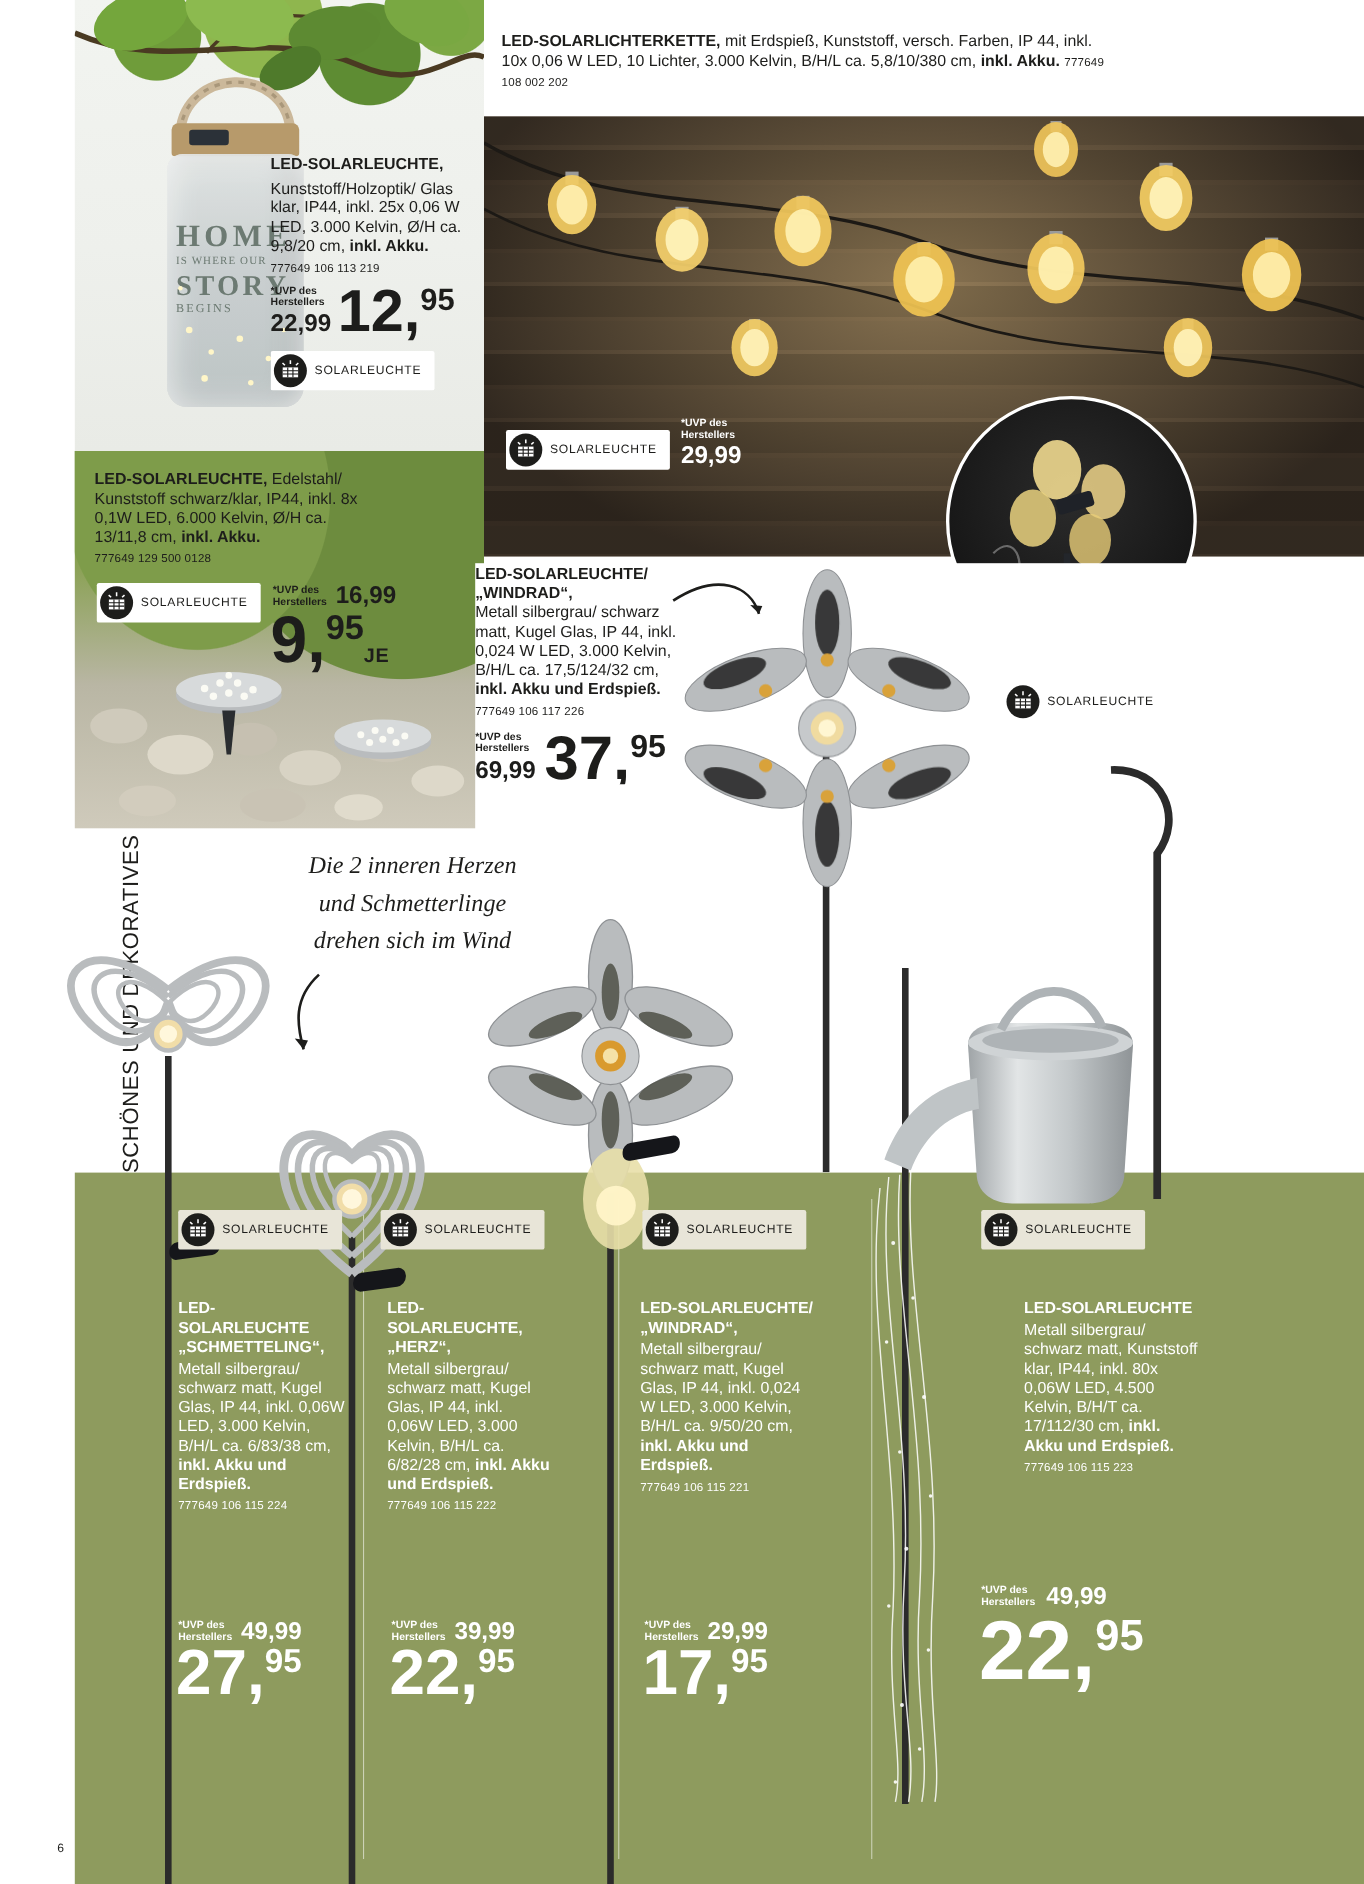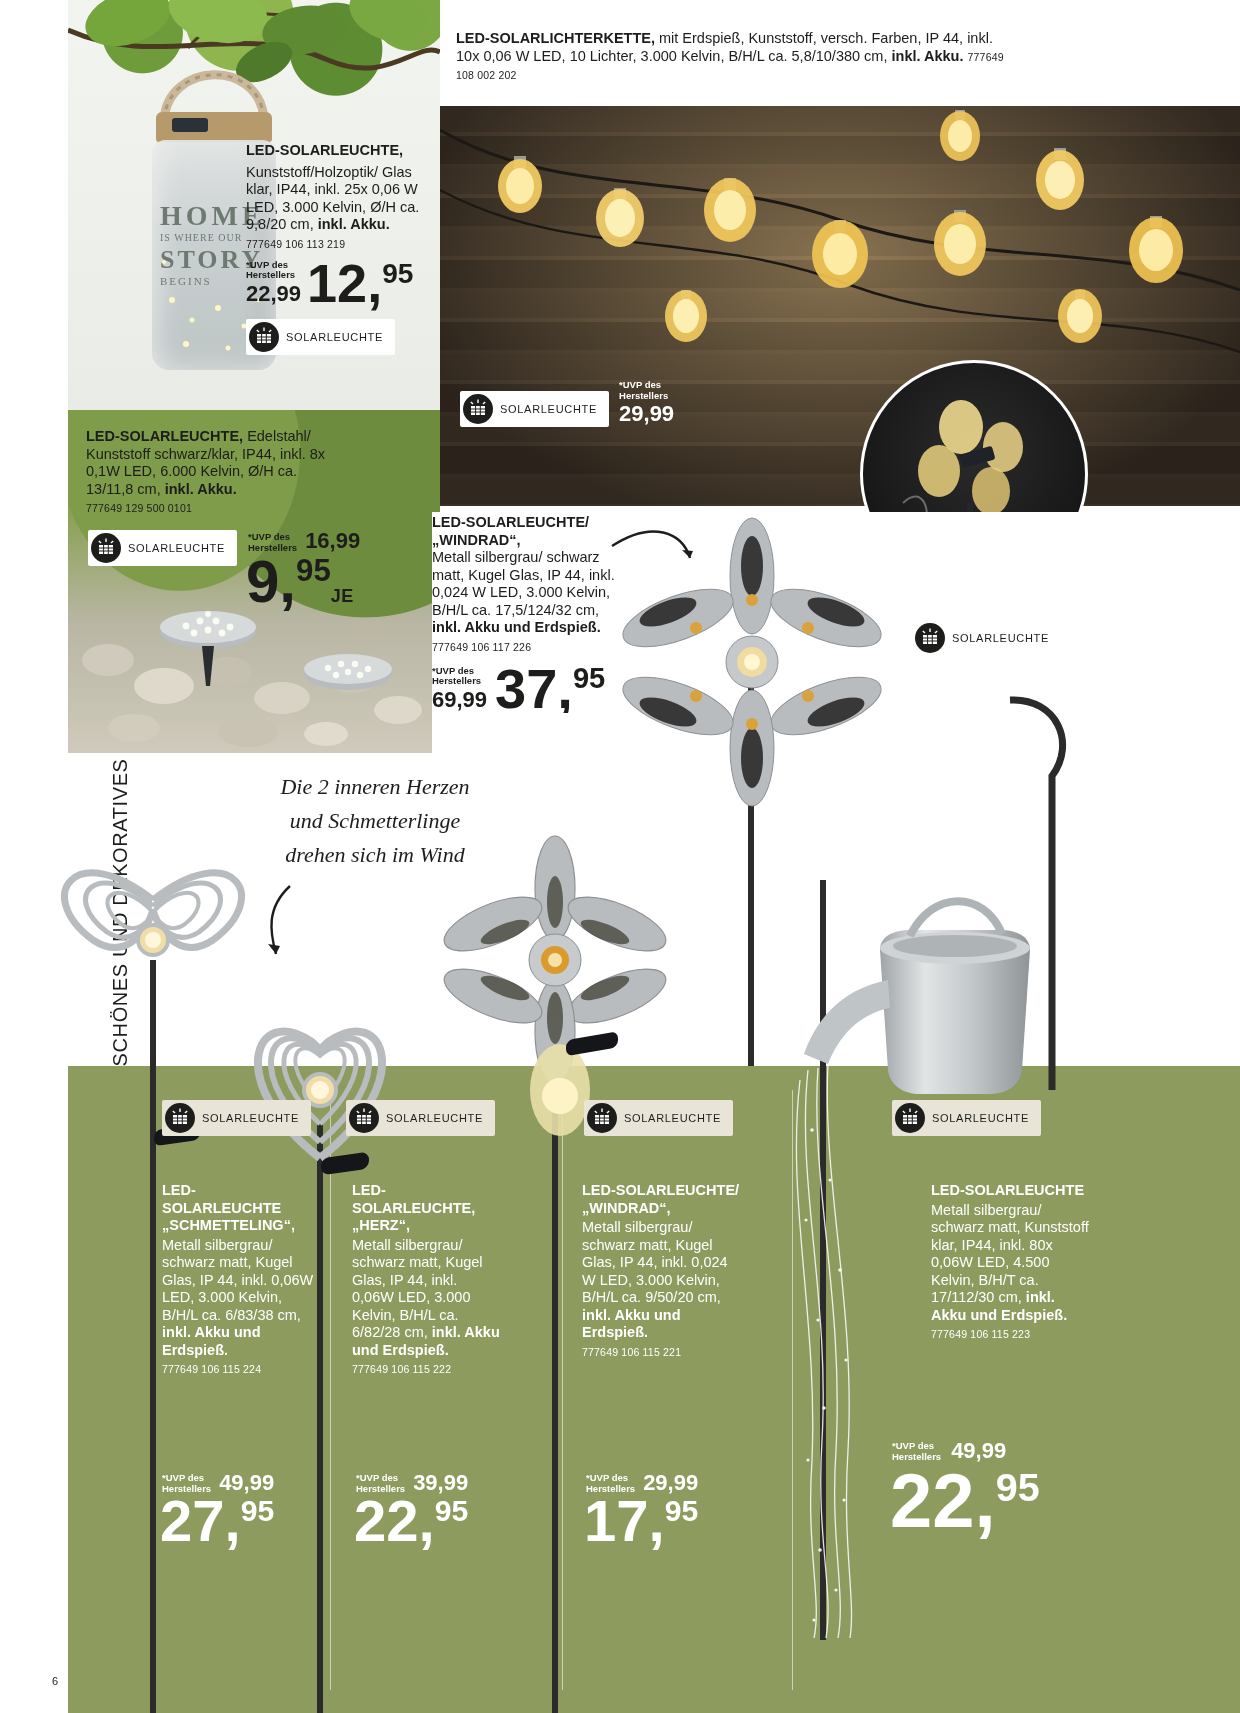--- a/index.html
+++ b/index.html
@@ -329,21 +329,21 @@
       </g>
     </g>
   </svg>
 </div>
 
 <div class="panel" style="left:86px; top:428px; width:250px;">
   <div class="txt desc">
     <span class="ttl">LED-SOLARLEUCHTE,</span>
     <span>Edelstahl/ Kunststoff schwarz/klar, IP44, inkl. 8x 0,1W LED, 6.000 Kelvin, Ø/H ca. 13/11,8 cm, </span><b>inkl. Akku.</b>
   </div>
-  <div class="txt artno">777649 129 500 0101</div>
+  <div class="txt artno">777649 129 500 0128</div>
 </div>
 <div style="position:absolute;left:88px;top:530px;" class="badge white">
   <span class="icon">
     <svg width="22" height="22" viewBox="0 0 22 22">
         <circle cx="11" cy="11" r="10.5" fill="#1d1d1b"></circle>
         <rect x="4" y="8" width="14" height="9" fill="#fff"></rect>
         <g stroke="#1d1d1b" stroke-width="1">
           <line x1="4" y1="11" x2="18" y2="11"></line>
           <line x1="4" y1="14" x2="18" y2="14"></line>
           <line x1="8.6" y1="8" x2="8.6" y2="17"></line>

